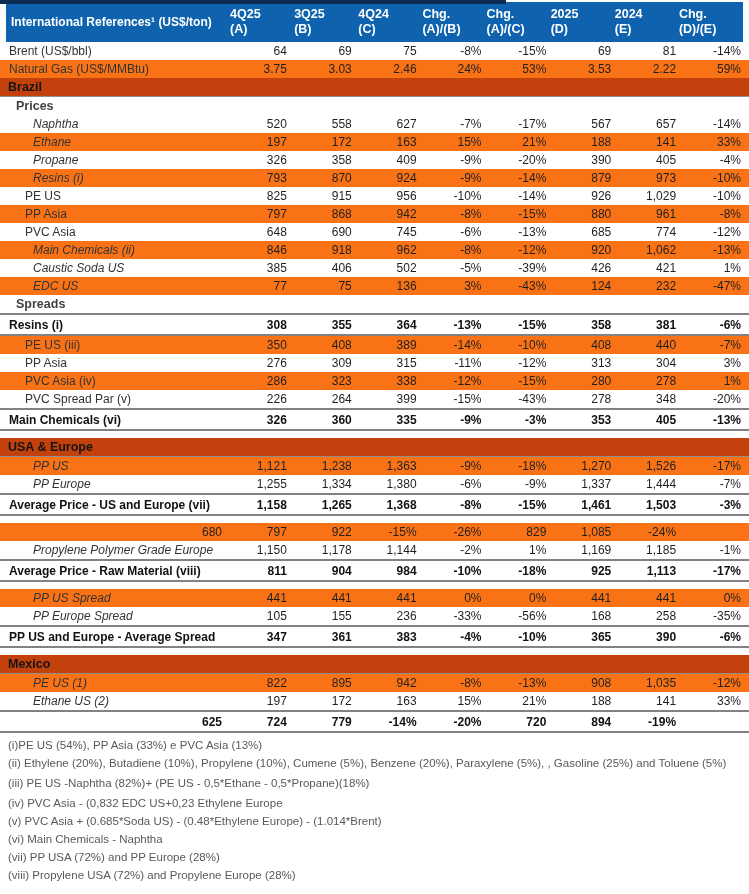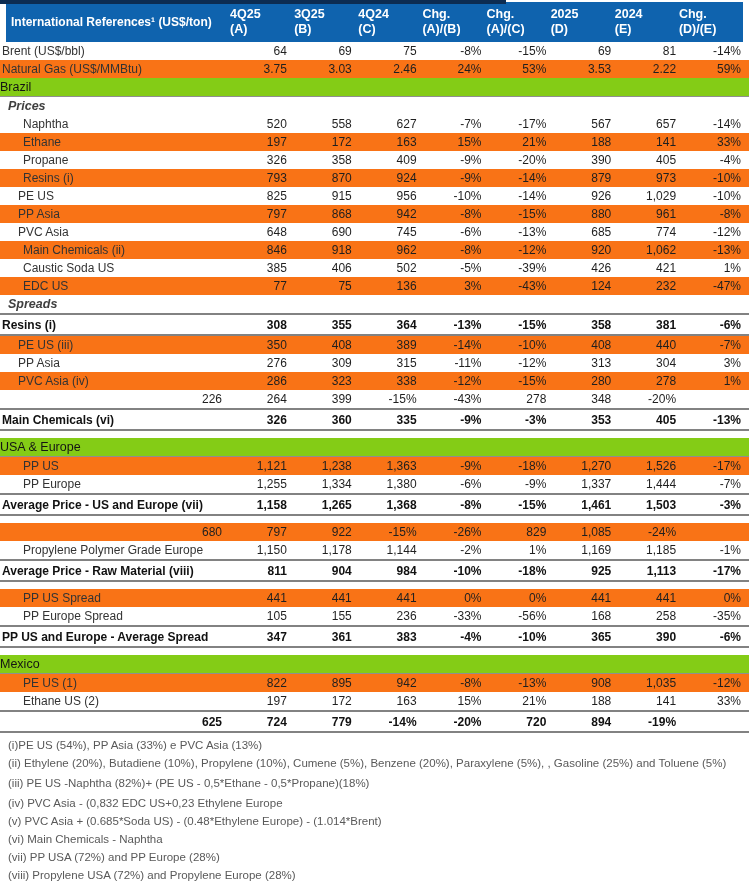--- a/index.html
+++ b/index.html
@@ -46,56 +46,56 @@
   .row {
     display: grid;
     grid-template-columns: 230px repeat(8, 1fr);
     height: 18px;
     align-items: center;
     font-size: 12px;
     background: #ffffff;
   }
   .row.light { background: #f97316; }
   .row .lbl { white-space: nowrap; color: #333333; }
-  .row .ind0 { padding-left: 2px; }
-  .row .ind1 { padding-left: 23px; }
-  .row .ind2 { padding-left: 18px; }
+  .row .ind0 { padding-left: 9px; }
+  .row .ind1 { padding-left: 33px; font-style: italic; }
+  .row .ind2 { padding-left: 25px; }
   .row .num {
     text-align: right;
     padding-right: 8px;
     font-variant-numeric: tabular-nums;
     color: #1f1f1f;
     white-space: nowrap;
   }
   .row.bold-row {
     font-weight: bold;
     height: 19px;
     border-top: 2px solid #828282;
     border-bottom: 2px solid #828282;
   }
   .row.bold-row .lbl, .row.bold-row .num { color: #111111; }
 
   .section {
-    background: #84cc16;
+    background: #c2410c;
     border-bottom: 1px solid #8f8f8f;
     height: 18px; line-height: 18px;
-    font-weight: normal;
+    padding-left: 8px;
+    font-weight: bold;
     font-size: 12.5px;
     color: #141414;
     white-space: nowrap;
   }
   .subsection {
     height: 18px; line-height: 18px;
-    padding-left: 8px;
+    padding-left: 16px;
     font-weight: bold;
     font-size: 12.5px;
     color: #404040;
     background: #ffffff;
     white-space: nowrap;
-    font-style: italic;
   }
   .gap { height: 7px; background: #ffffff; }
 
   
   .footnotes {
     padding: 6px 8px 0 8px;
     font-size: 11.5px;
     color: #595959;
   }
   .footnotes .fn { margin-bottom: 5px; line-height: 13px; white-space: nowrap; }
@@ -319,20 +319,21 @@
         <div class="num">286</div>
         <div class="num">323</div>
         <div class="num">338</div>
         <div class="num">-12%</div>
         <div class="num">-15%</div>
         <div class="num">280</div>
         <div class="num">278</div>
         <div class="num">1%</div>
       </div>
       <div class="row">
+        <div class="lbl ind2">PVC Spread Par (v)</div>
         <div class="num">226</div>
         <div class="num">264</div>
         <div class="num">399</div>
         <div class="num">-15%</div>
         <div class="num">-43%</div>
         <div class="num">278</div>
         <div class="num">348</div>
         <div class="num">-20%</div>
       </div>
       <div class="row bold-row">

